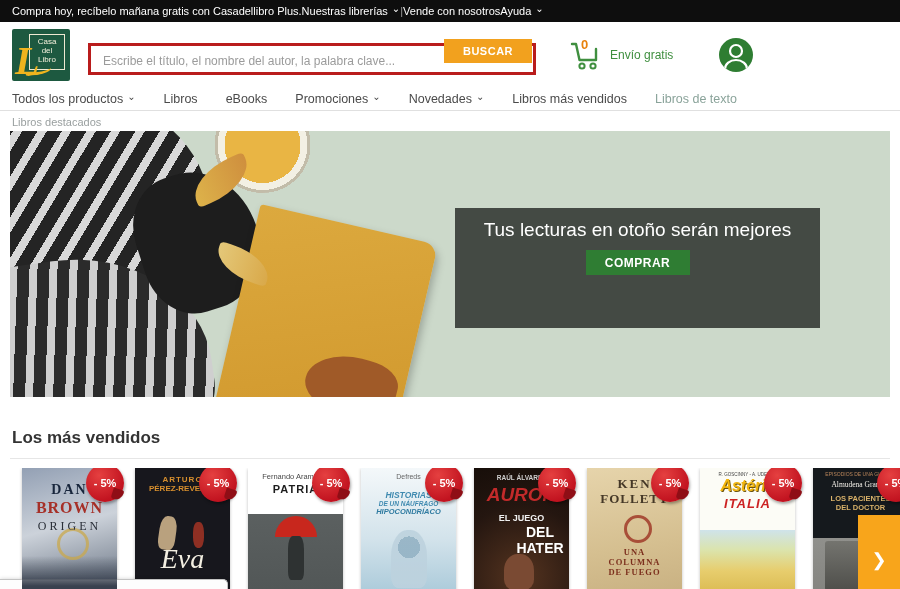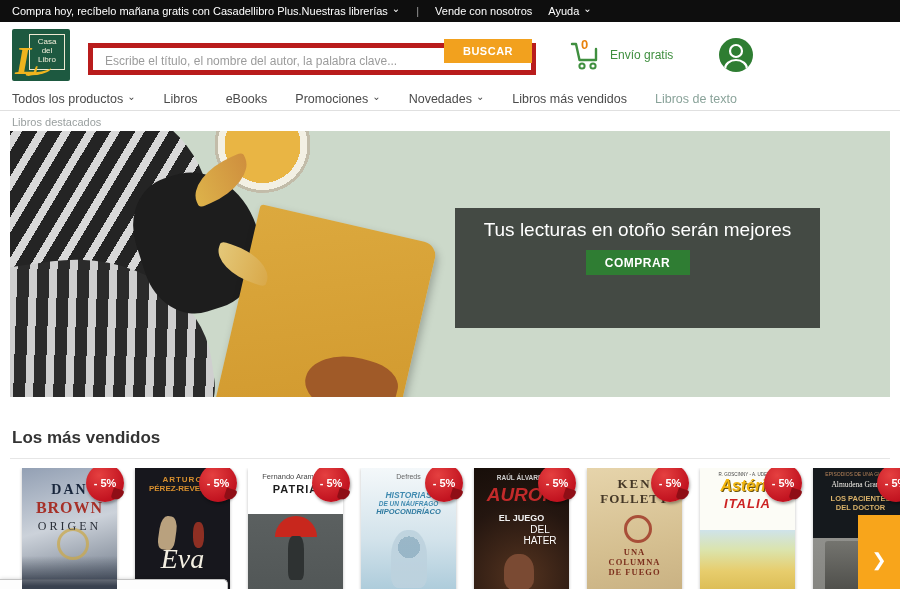--- a/index.html
+++ b/index.html
@@ -2,38 +2,38 @@
 <html><head>
 <meta charset="utf-8">
 <style>
   * { margin:0; padding:0; box-sizing:border-box; }
   html,body { width:900px; height:589px; overflow:hidden; background:#fff;
     font-family:"Liberation Sans", sans-serif; }
 
   
   .promo-bar { height:22px; background:#0e0e0e; color:#fff; font-size:11px;
     display:flex; align-items:center; justify-content:flex-start; padding:0 12px; }
-  .promo-links { display:flex; align-items:center; gap:16px; }
+  .promo-links { display:flex; align-items:center; }
   .promo-link { display:flex; align-items:center; gap:4px; cursor:pointer; }
   .caret { font-size:10px; line-height:1; position:relative; top:-2px; }
   .pipe { color:#9a9a9a; }
 
   
   .site-header { height:66px; display:flex; align-items:center; padding:0 12px; background:#fff; }
   .logo { width:58px; height:52px; background:#1d5940; border-radius:2px; position:relative; flex:0 0 auto; cursor:pointer; }
   .logo-box { position:absolute; top:5px; left:17px; right:5px; height:36px;
     border:1px solid #efe9d2; color:#f6f2dd; font-size:8px; line-height:1.15;
     text-align:center; padding-top:2px; }
   .logo-letter { position:absolute; left:3px; bottom:-3px; color:#f0b41e;
     font-family:"Liberation Serif", serif; font-style:italic; font-size:40px; font-weight:bold; }
   .logo-letter::after { content:""; position:absolute; left:10px; bottom:9px; width:26px; height:7px;
     border-bottom:3px solid #f0b41e; border-radius:0 0 60% 20%; transform:rotate(-6deg); }
 
   .search { position:relative; margin-left:18px; width:448px; }
-  .search input { width:100%; height:32px; border:5px solid #b91c1c; padding:3px 102px 0 12px;
+  .search input { width:100%; height:32px; border:3px solid #b91c1c; padding:3px 102px 0 12px;
     font-size:12px; color:#333; font-family:inherit; outline:none;margin-top:8px; }
   .search input::placeholder { color:#9b9b9b; }
   .search button { position:absolute; right:4px; top:4px; height:24px; width:88px;
     background:#f2a11e; border:none; color:#fff; font-weight:bold; font-size:11px;
     letter-spacing:.5px; cursor:pointer; font-family:inherit; }
 
   .cart { display:flex; align-items:center; margin-left:32px; gap:8px; cursor:pointer; }
   .cart-icon-wrap { position:relative; width:34px; height:32px; }
   .cart-count { position:absolute; left:13px; top:-2px; color:#e8820c; font-size:13px; font-weight:bold; }
   .cart-label { color:#3f8f3f; font-size:12px; }
@@ -262,21 +262,21 @@
         <div class="cl" style="font-size: 6.5px; color: rgb(63, 138, 176); font-weight: 700; font-style: italic;">DE UN NÁUFRAGO</div>
         <div class="cl" style="font-size: 7.5px; color: rgb(47, 123, 161); font-weight: 700; font-style: italic;">HIPOCONDRÍACO</div>
       </div>
       <div class="badge">- 5%</div>
     </div>
     <div class="book-card">
       <div class="cover cover--auron" style="background: radial-gradient(circle at 50% 85%, rgb(84, 51, 31) 0%, rgb(36, 22, 16) 60%, rgb(23, 14, 9) 100%);">
         <div class="cl" style="font-size: 6.5px; color: rgb(207, 207, 207); font-weight: 700; margin-top: 6px;">RAÚL ÁLVAREZ</div>
         <div class="cl" style="font-size: 19px; color: rgb(194, 42, 42); font-weight: 700; font-style: italic; margin-top: 2px;">AURON</div>
         <div class="cl" style="font-size: 9px; color: rgb(240, 240, 240); font-weight: 700; margin-top: 7px;">EL JUEGO</div>
-        <div class="cl" style="font-size: 10px; color: rgb(255, 255, 255); font-weight: 400; padding-left: 39px;">DEL HATER</div>
+        <div class="cl" style="font-size: 14px; color: rgb(255, 255, 255); font-weight: 700; padding-left: 39px;">DEL HATER</div>
       </div>
       <div class="badge">- 5%</div>
     </div>
     <div class="book-card">
       <div class="cover cover--follett" style="background: linear-gradient(170deg, rgb(230, 212, 171), rgb(213, 191, 144) 60%, rgb(200, 176, 129));">
         <div class="cl" style="font-size: 13px; color: rgb(69, 56, 39); font-weight: 700; font-family: &quot;Liberation Serif&quot;, serif; letter-spacing: 2px; margin-top: 8px;">KEN</div>
         <div class="cl" style="font-size: 13px; color: rgb(69, 56, 39); font-weight: 700; font-family: &quot;Liberation Serif&quot;, serif; letter-spacing: 1px;">FOLLETT</div>
         <div class="cl" style="font-size: 8.5px; color: rgb(124, 47, 29); font-weight: 700; font-family: &quot;Liberation Serif&quot;, serif; letter-spacing: 1px; margin-top: 40px;">UNA</div>
         <div class="cl" style="font-size: 8.5px; color: rgb(124, 47, 29); font-weight: 700; font-family: &quot;Liberation Serif&quot;, serif; letter-spacing: 1px;">COLUMNA</div>
         <div class="cl" style="font-size: 8.5px; color: rgb(124, 47, 29); font-weight: 700; font-family: &quot;Liberation Serif&quot;, serif; letter-spacing: 1px;">DE FUEGO</div>

